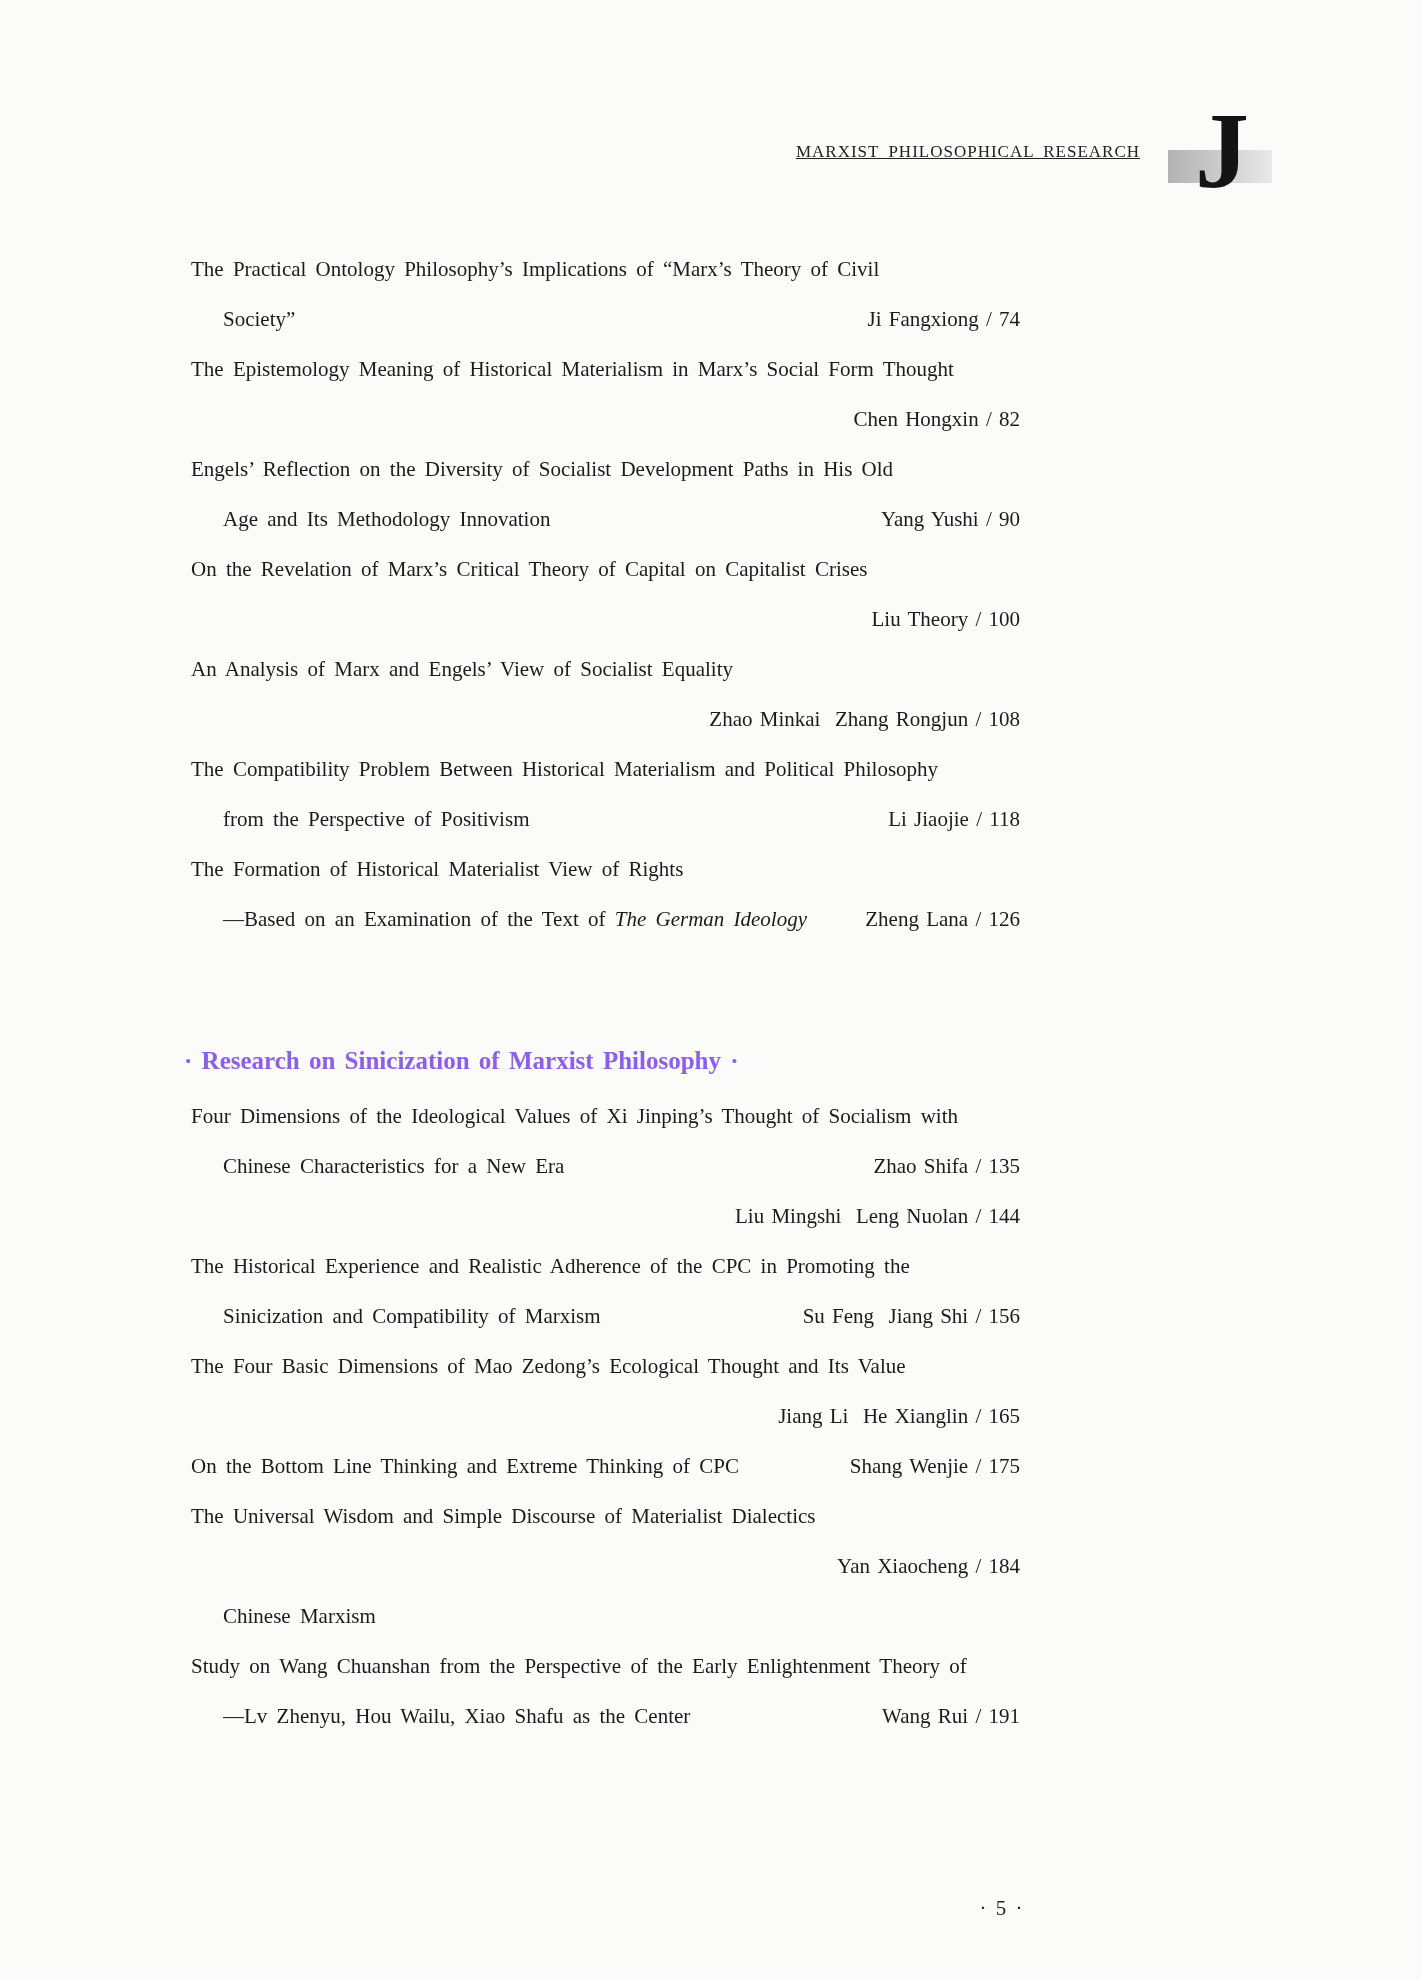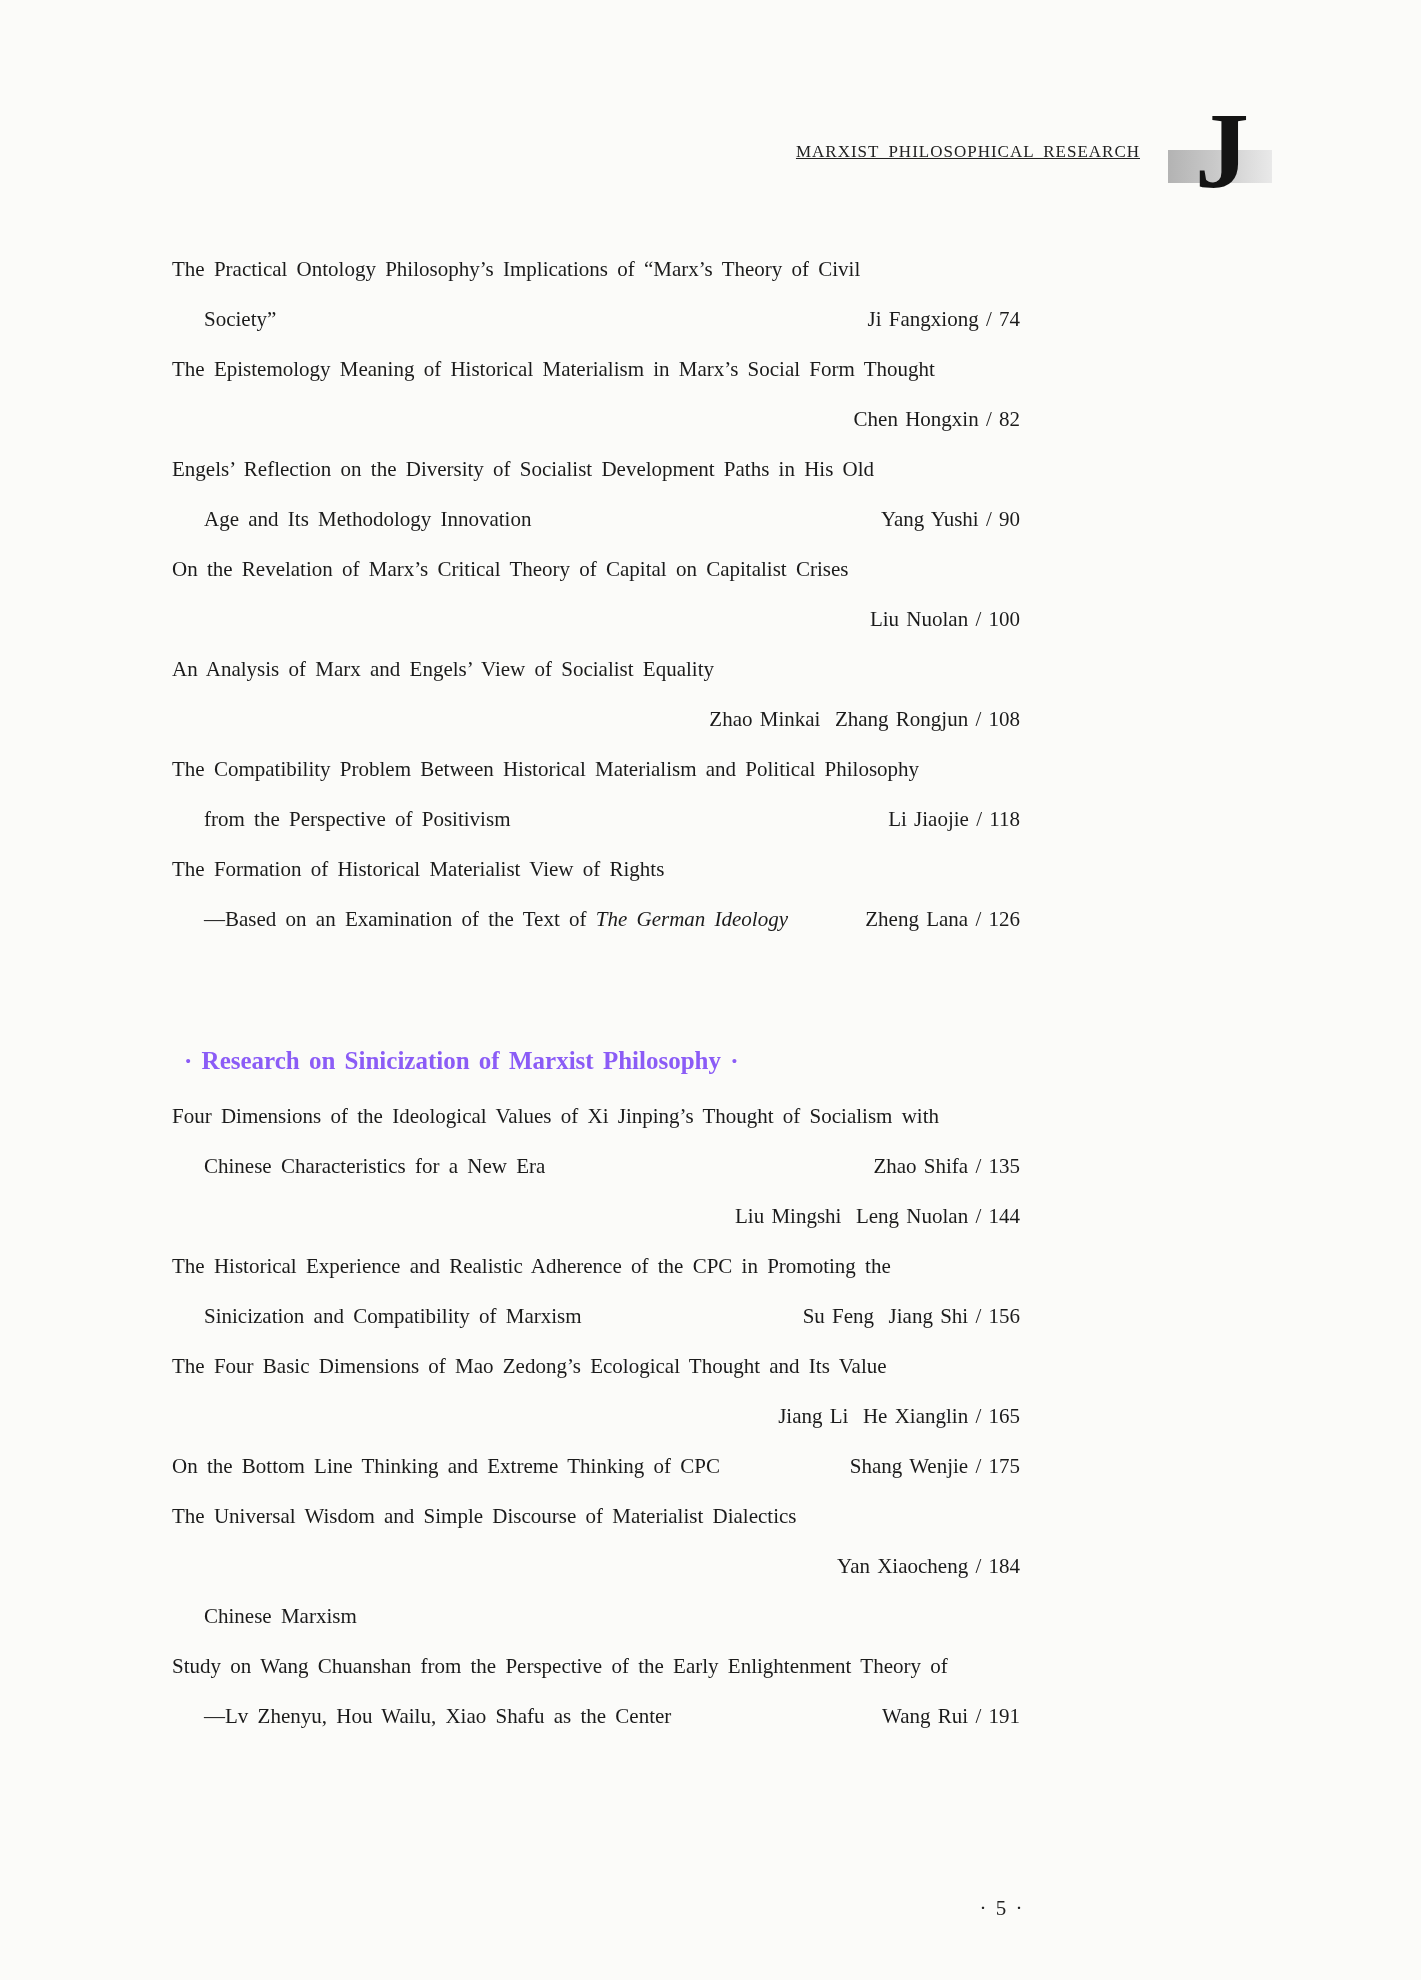--- a/index.html
+++ b/index.html
@@ -24,21 +24,21 @@
   .logo-j{
     position:absolute;left:1192px;top:96px;width:60px;
     text-align:center;font-size:108px;line-height:110px;font-weight:700;color:#141414;
   }
   
   .content{position:absolute;left:172px;top:244px;width:848px;}
   .row{
     display:flex;justify-content:space-between;align-items:baseline;
     height:50px;line-height:50px;font-size:21px;white-space:nowrap;
   }
-  .lt{word-spacing:4px;}
+  .lt{word-spacing:4px;margin-left:19px;}
   .rt{word-spacing:2px;text-align:left;}
   .indent{padding-left:32px;}
   .it{font-style:italic;}
   .section-heading{
     margin-top:92px;margin-bottom:5px;height:50px;line-height:50px;
     font-size:25px;font-weight:700;word-spacing:3px;padding-left:12px;
     white-space:nowrap;color:#8b5cf6;
   }
   .page-number{
     position:absolute;left:952px;top:1896px;width:100px;
@@ -79,21 +79,21 @@
     <div class="row">
       <span class="lt indent">Age and Its Methodology Innovation</span>
       <span class="rt">Yang Yushi / 90</span>
     </div>
     <div class="row">
       <span class="lt">On the Revelation of Marx’s Critical Theory of Capital on Capitalist Crises</span>
       <span class="rt"></span>
     </div>
     <div class="row">
       <span class="lt"></span>
-      <span class="rt">Liu Nuolan / 100</span>
+      <span class="rt">Liu Theory / 100</span>
     </div>
     <div class="row">
       <span class="lt">An Analysis of Marx and Engels’ View of Socialist Equality</span>
       <span class="rt"></span>
     </div>
     <div class="row">
       <span class="lt"></span>
       <span class="rt">Zhao Minkai&nbsp;&nbsp;Zhang Rongjun / 108</span>
     </div>
     <div class="row">

